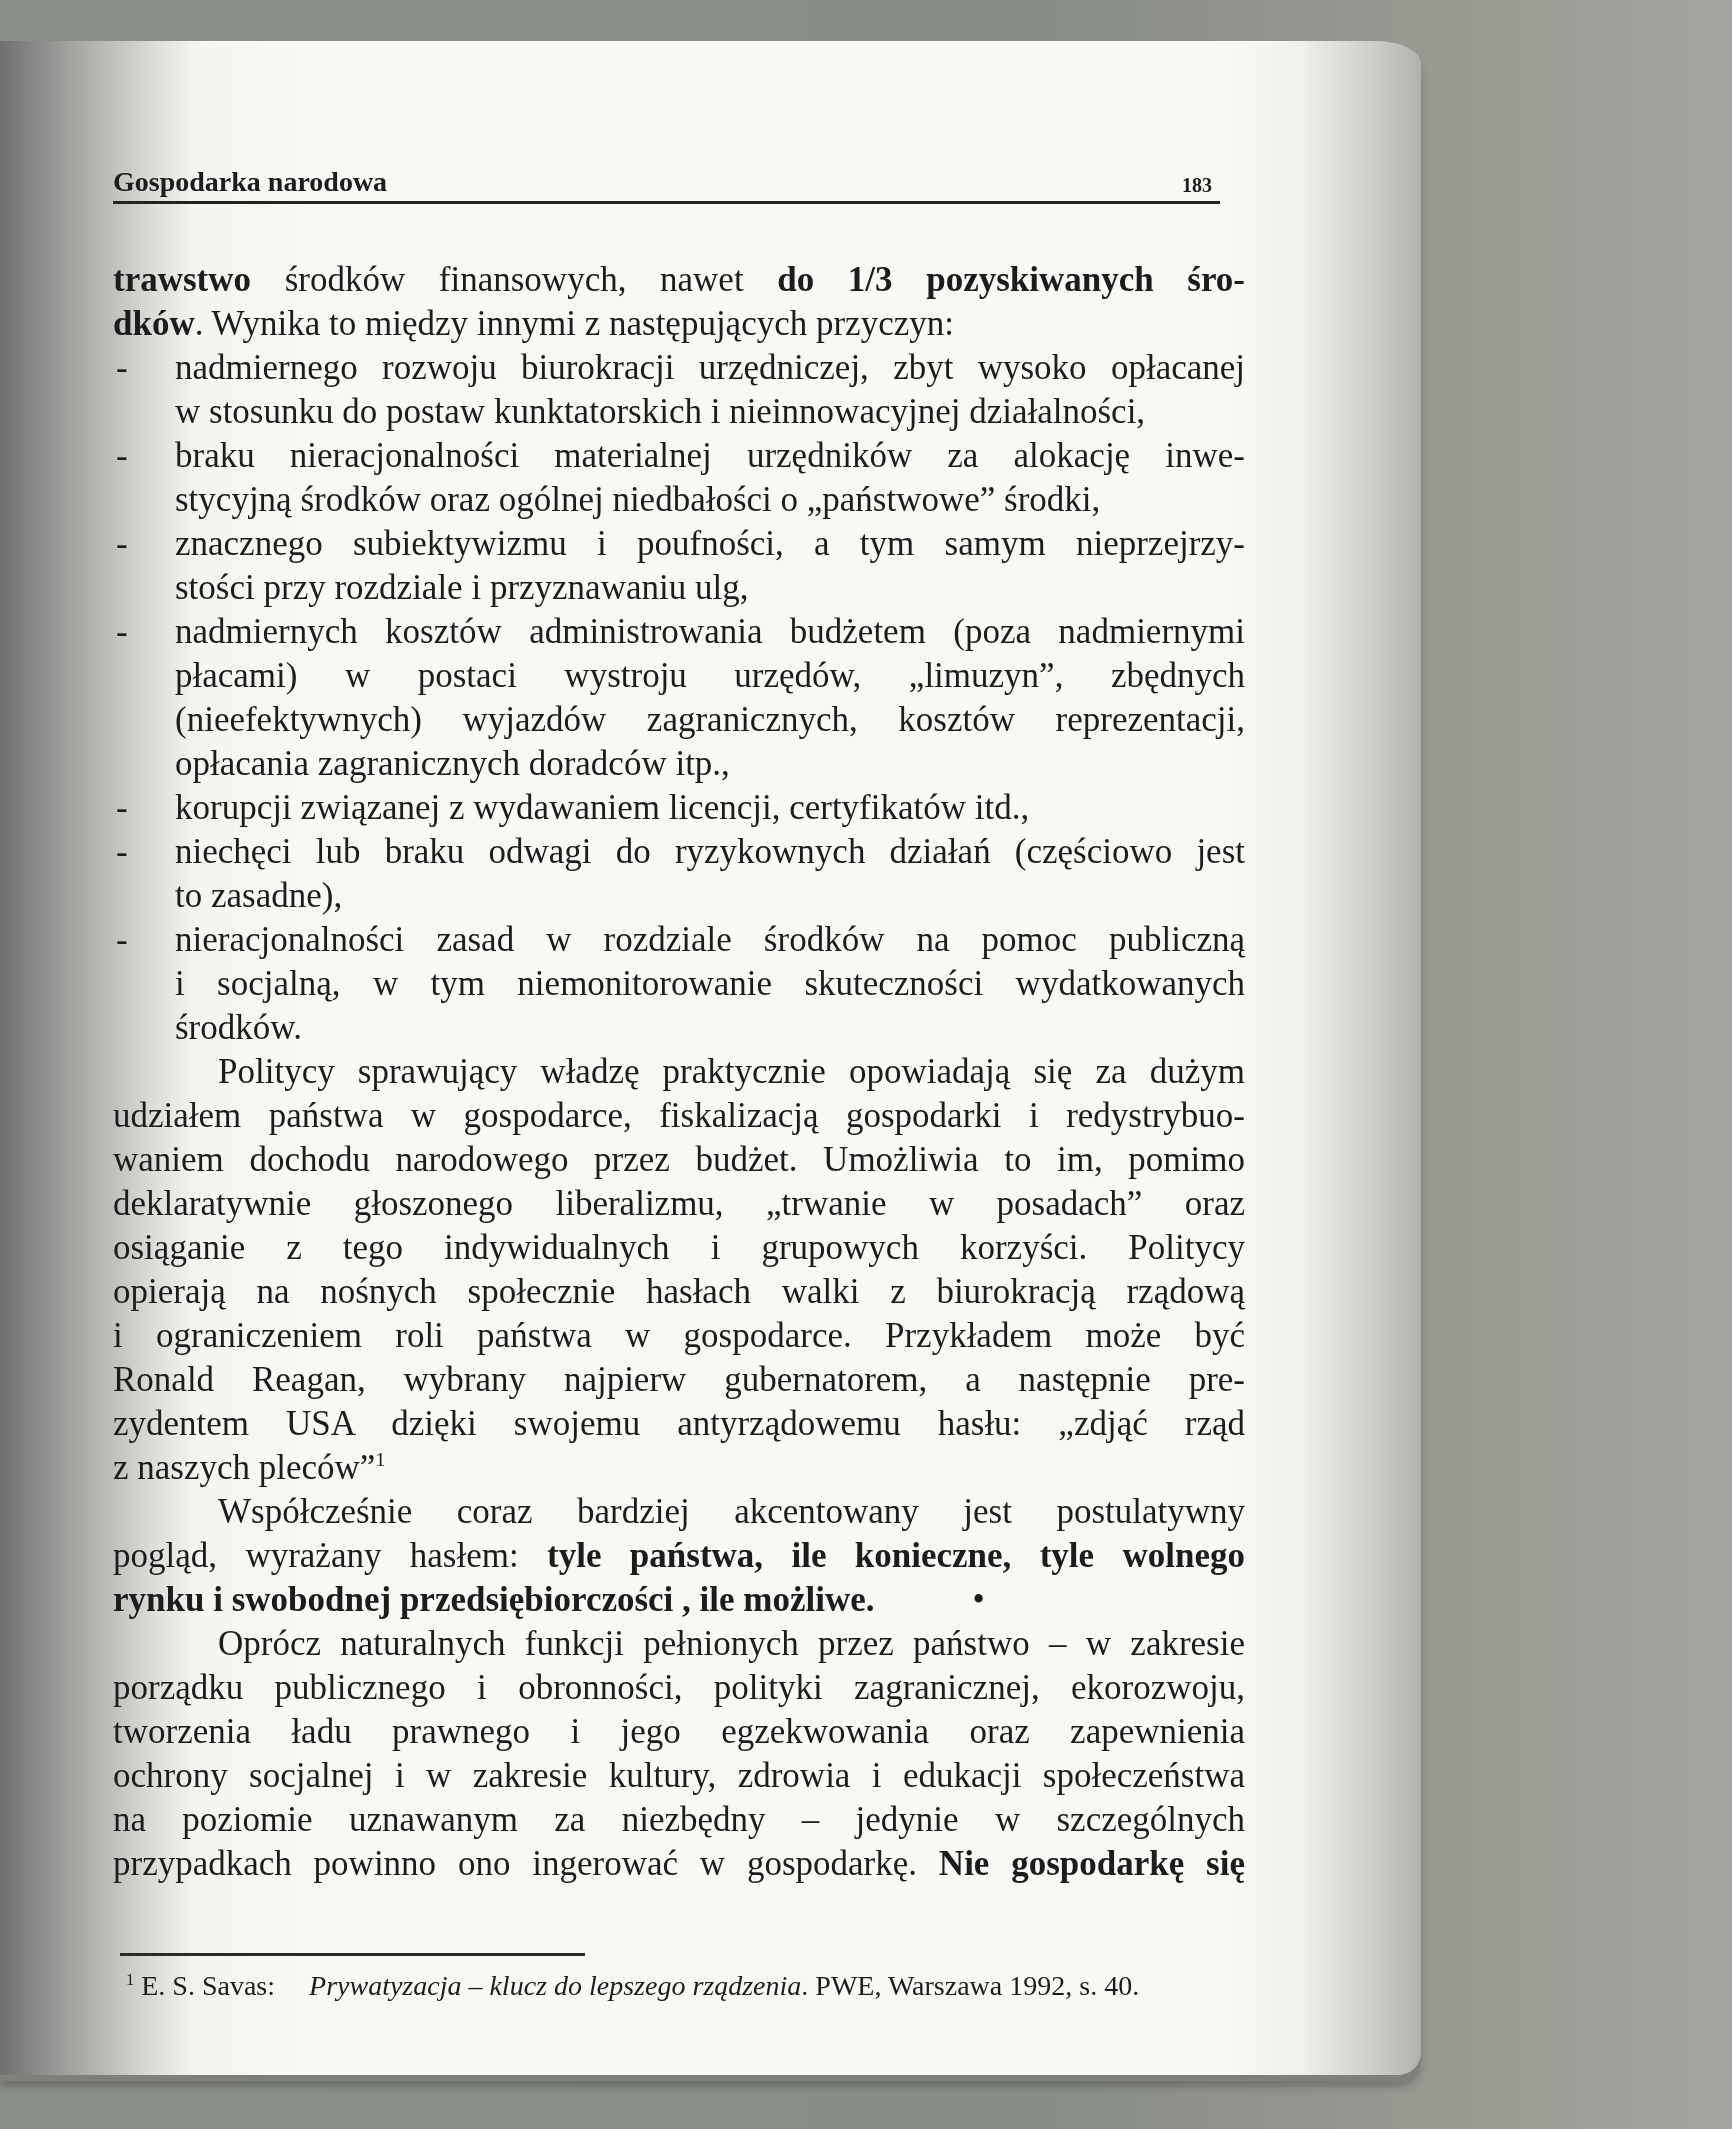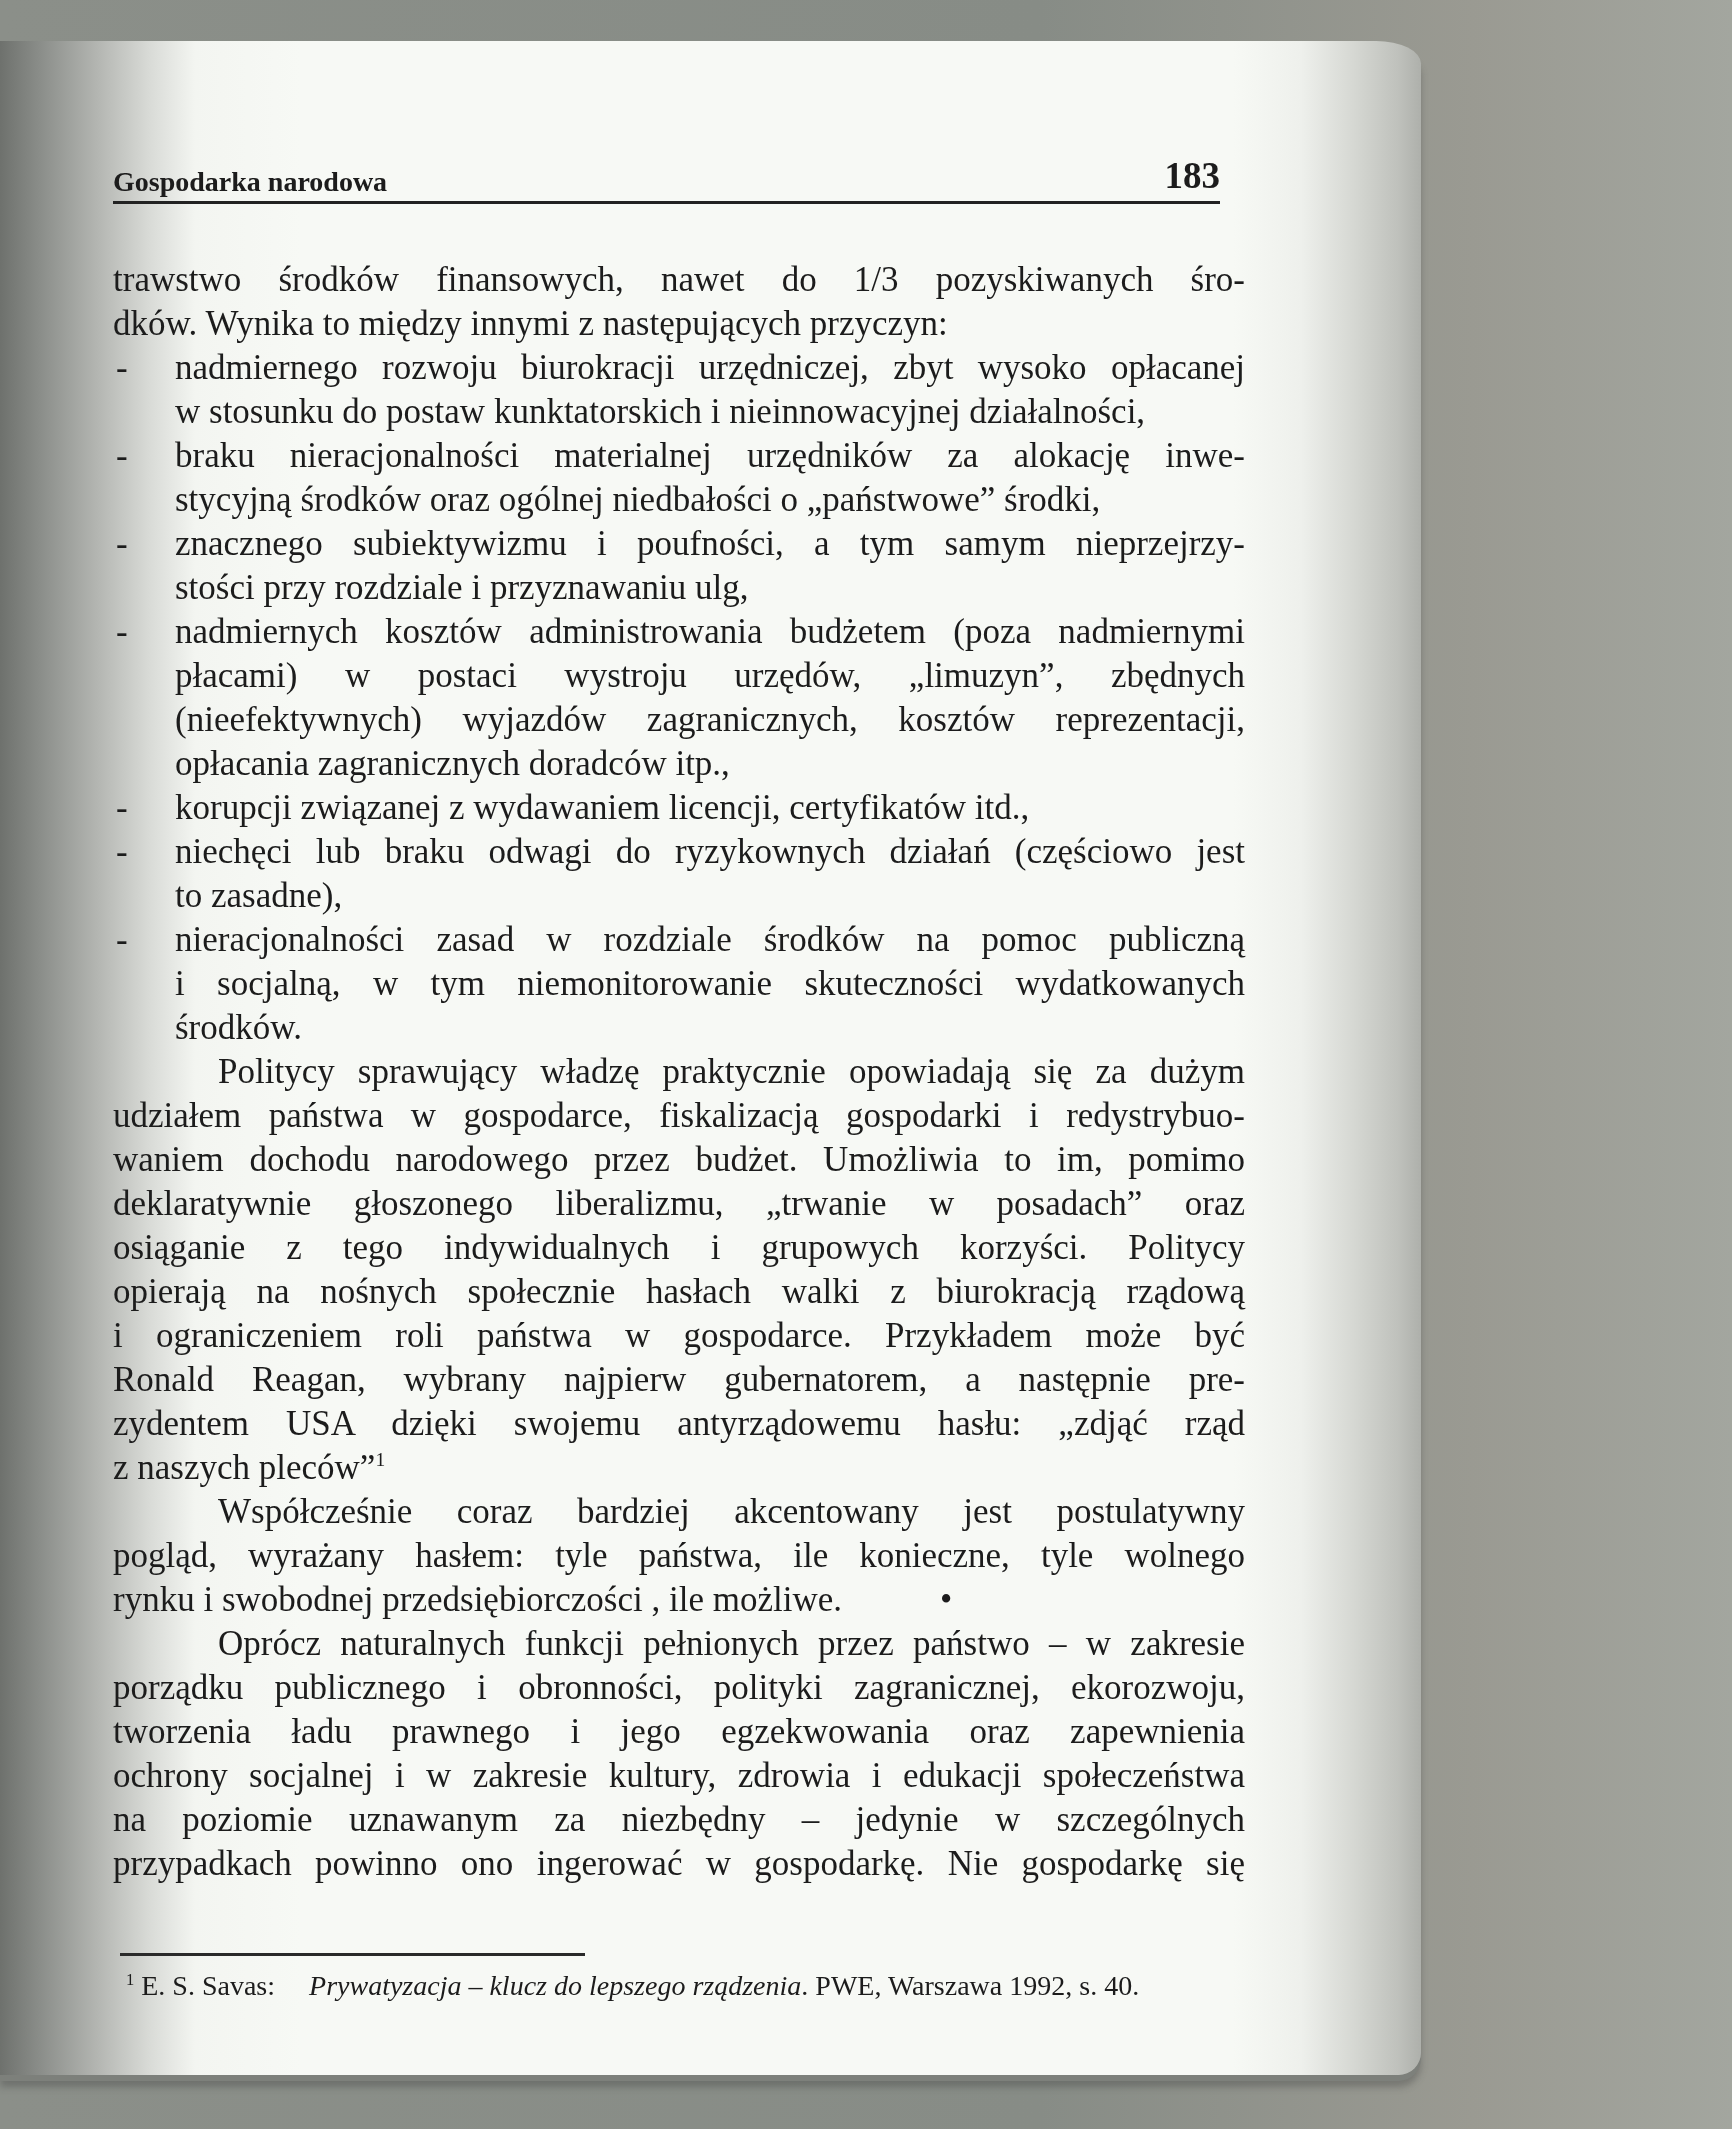--- a/index.html
+++ b/index.html
@@ -17,31 +17,31 @@
     border-top-right-radius: 45px 22.6px;
     border-bottom-right-radius: 22.6px;
     box-shadow: 0 6px 0 #7d807b, 0 12px 7.5px rgba(60,60,60,0.35);
   }
   .header {
     position:absolute; left:113px; top:113px; width:1107px; height:47px;
     border-bottom:3px solid #222;
     font-weight:bold;
   }
   .header-title { position:absolute; left:0; bottom:3px; font-size:28px; }
-  .header-page { position:absolute; right:0; bottom:4.5px; font-size:37px;margin-left:24px; }
+  .header-page { position:absolute; right:8px; bottom:4.5px; font-size:20px;margin-left:24px; }
   .body-text {
     position:absolute; left:113px; top:217px; width:1132px;
     font-size:35px; line-height:44px; text-align:justify;
   }
   .line { display:block; height:44px; white-space:nowrap; text-align-last:justify; text-align:justify; }
   .line.last { text-align-last:left; }
   .line.indent { padding-left:105px; }
   .line.hang { padding-left:62px; position:relative; }
   .dash { position:absolute; left:3px; }
-  b { font-weight:normal; }
+  b { font-weight:bold; }
   .bullet-dot { margin-left:98px; }
   .fn-rule {
     position:absolute; left:120px; top:1912px; width:465px; height:0;
     border-top:3px solid #2a2a2a;
   }
   .footnote {
     position:absolute; left:126px; top:1929px; font-size:28px; white-space:nowrap;
   }
   .footnote sup { font-size:16.5px; vertical-align:super; }
   .footnote i { font-style:italic;margin-left:27px; }

